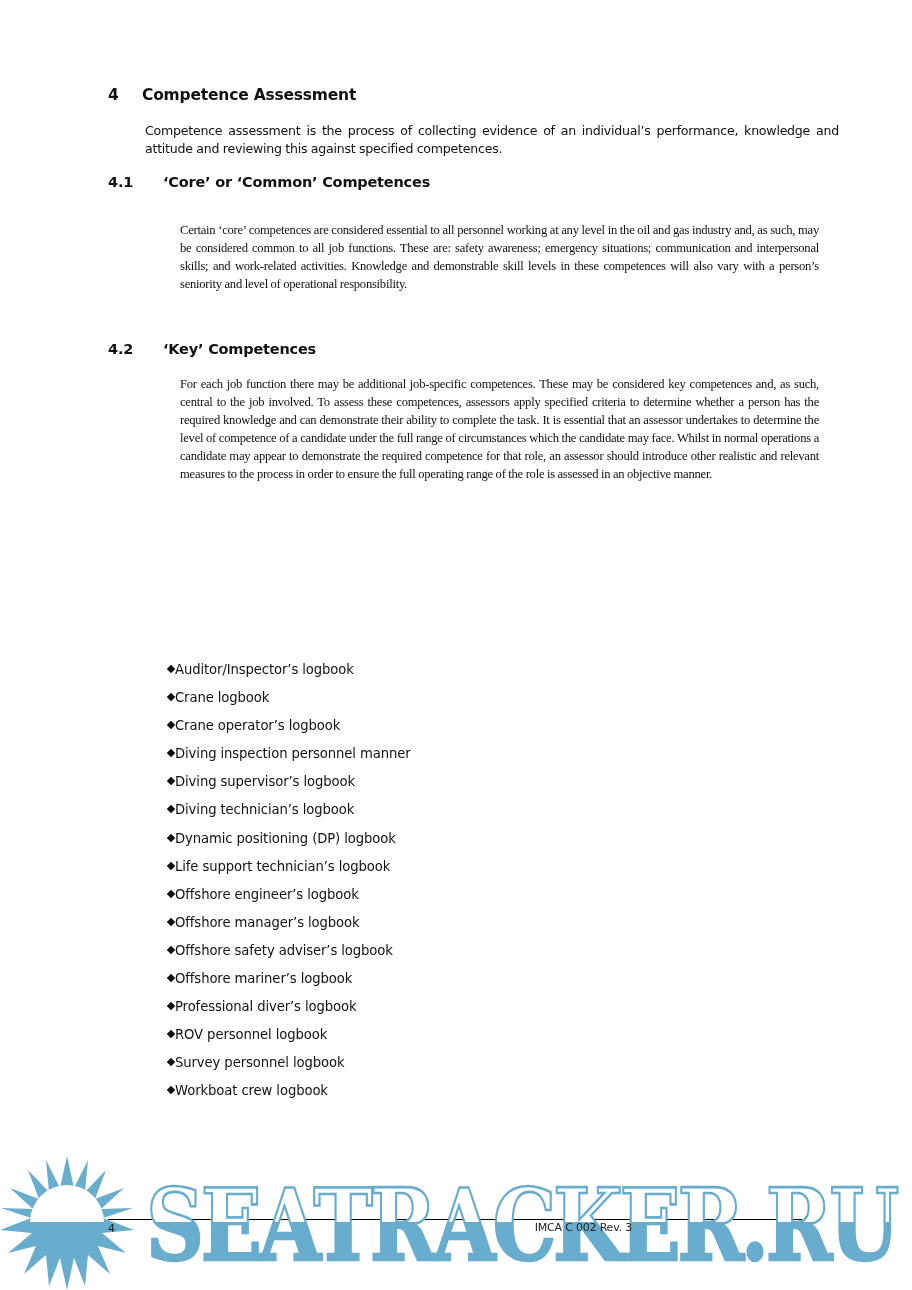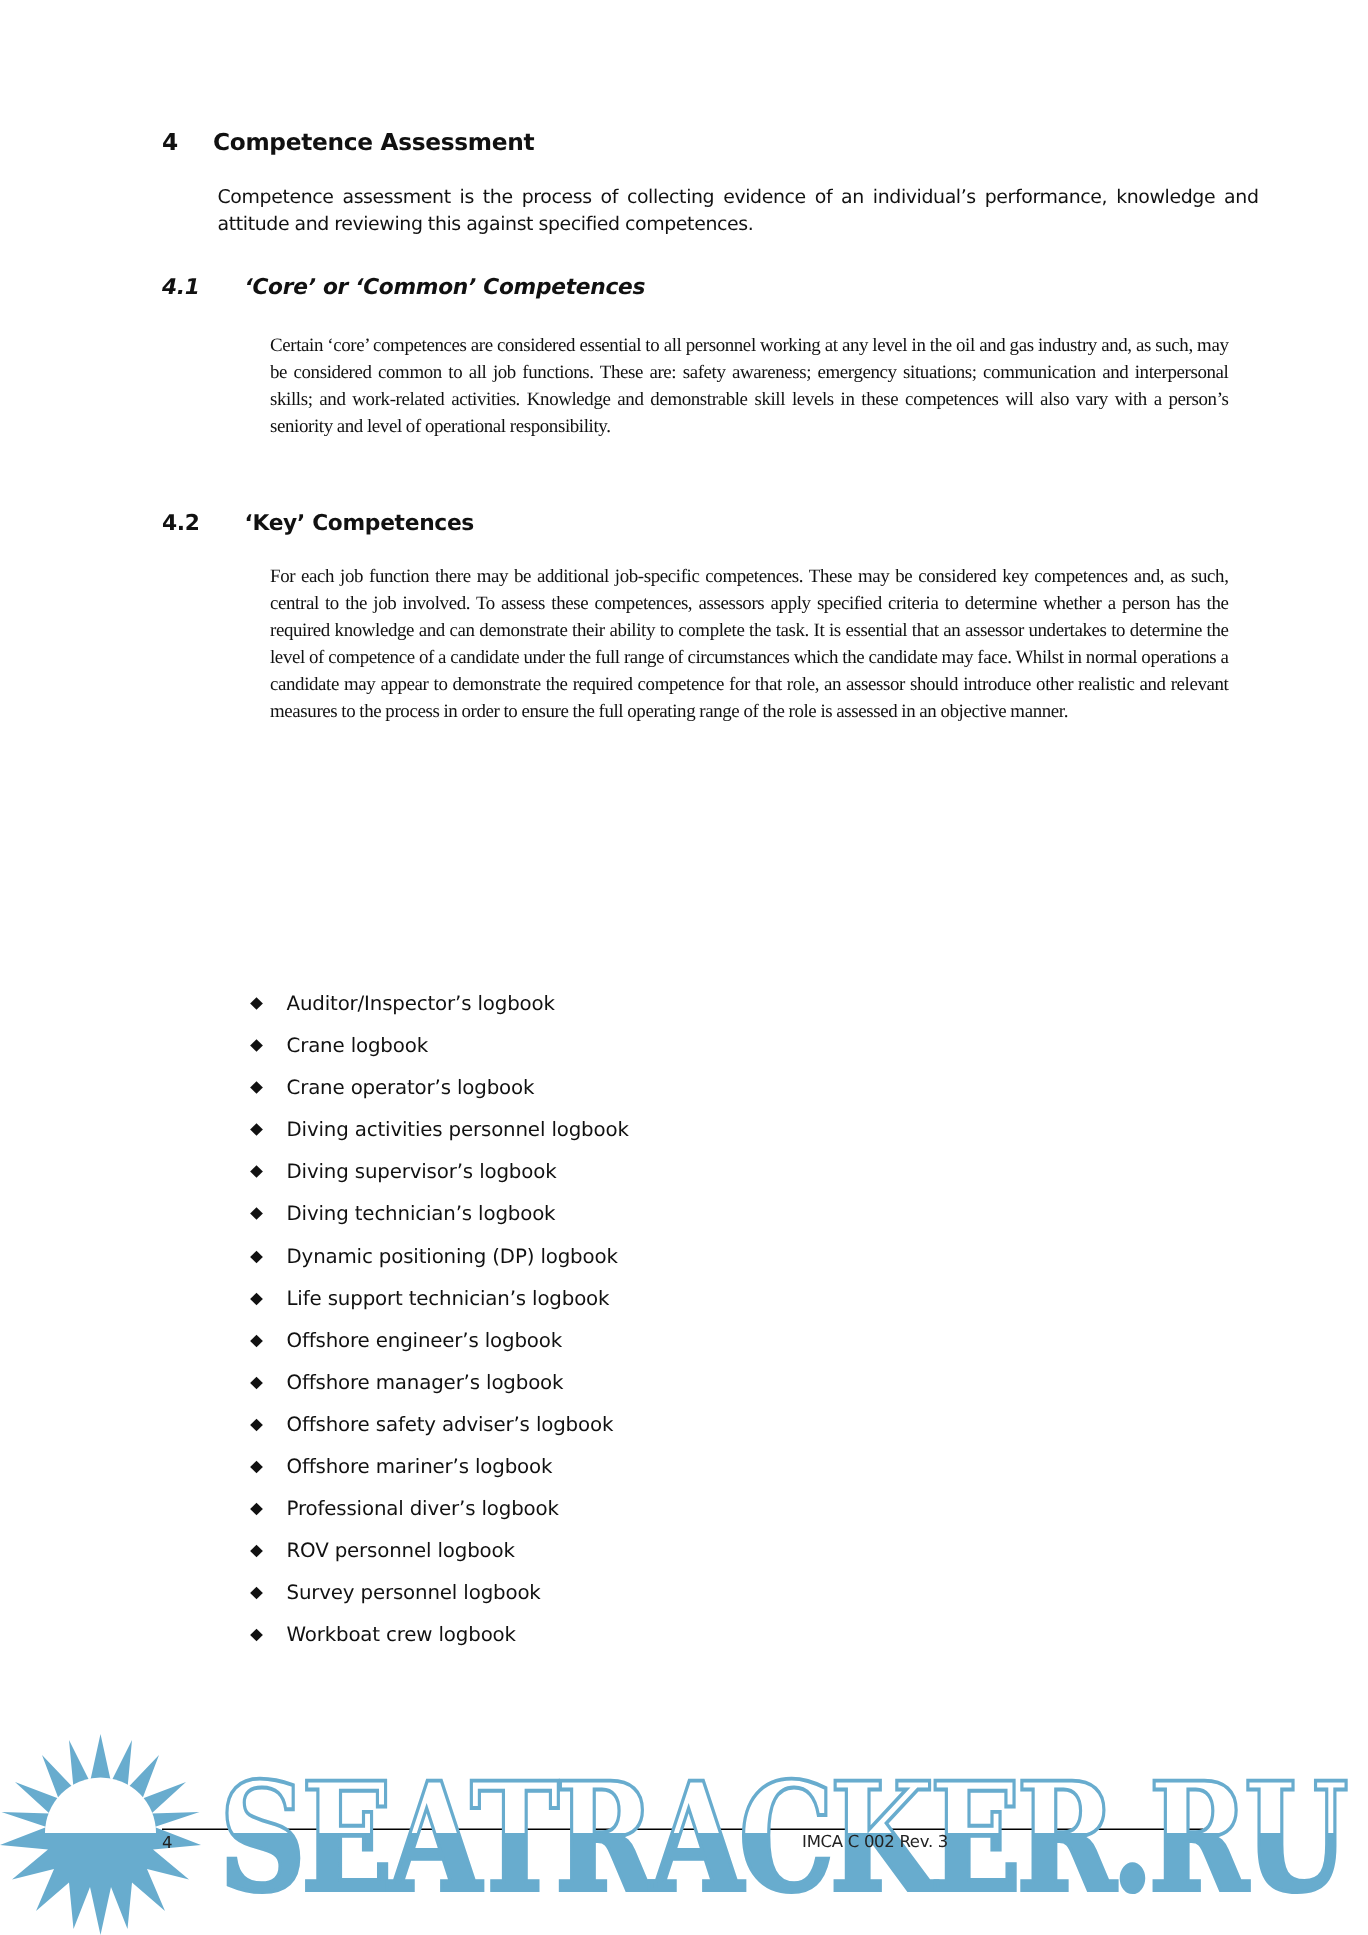--- a/index.html
+++ b/index.html
@@ -31,21 +31,21 @@
     letter-spacing: -0.1px; white-space: nowrap;
   }
   .bullets li .diamond {
     position: absolute; left: 4px; top: 5px; width: 8px; height: 8px;
     font-size: 11px; line-height: 11px;
   }
   .bullets li .diamond::before {
     content: ""; position: absolute; left: 1px; top: 1px; width: 6px; height: 6px;
     background: #111; transform: rotate(45deg);
   }
-  .bullets li .txt { position: absolute; left: 28px; top: 0; }
+  .bullets li .txt { position: absolute; left: 12px; top: 0; }
 
   .footer-line {
     position: absolute; left: 108px; top: 1219px; width: 694px; height: 0;
     border-top: 1px solid #000;
   }
   .footer-page { position: absolute; left: 108px; top: 1222px; font-size: 11px; color: #222; z-index: 3; }
   .footer-doc { position: absolute; right: 110px; top: 1221px; font-size: 11px; color: #222; z-index: 3; letter-spacing: -0.2px; }
 
   .watermark { position: absolute; left: 0; top: 1150px; width: 912px; height: 140px; z-index: 2; pointer-events: none; }
   .watermark-text-svg { position: absolute; left: 0; top: 0; }
@@ -53,21 +53,21 @@
 </head>
 <body>
 
 <div class="page">
 
   <div class="h1">
     <span class="num">4</span><span>Competence Assessment</span>
   </div>
   <div class="para full" style="top:122px;">Competence assessment is the process of collecting evidence of an individual’s performance, knowledge and attitude and reviewing this against specified competences.</div>
 
-  <div class="h2" style="top:184px;font-style:italic;">
+  <div class="h2" style="top:174px;">
     <span class="num">4.1</span><span>‘Core’ or ‘Common’ Competences</span>
   </div>
   <div class="para ind" style="top:221px;">Certain ‘core’ competences are considered essential to all personnel working at any level in the oil and gas industry and, as such, may be considered common to all job functions.  These are:  safety awareness; emergency situations; communication and interpersonal skills; and work-related activities.  Knowledge and demonstrable skill levels in these competences will also vary with a person’s seniority and level of operational responsibility.</div>
 
   <div class="h2" style="top:341px;">
     <span class="num">4.2</span><span>‘Key’ Competences</span>
   </div>
   <div class="para ind" style="top:375px;">For each job function there may be additional job-specific competences.  These may be considered key competences and, as such, central to the job involved.  To assess these competences, assessors apply specified criteria to determine whether a person has the required knowledge and can demonstrate their ability to complete the task.  It is essential that an assessor undertakes to determine the level of competence of a candidate under the full range of circumstances which the candidate may face.  Whilst in normal operations a candidate may appear to demonstrate the required competence for that role, an assessor should introduce other realistic and relevant measures to the process in order to ensure the full operating range of the role is assessed in an objective manner.</div>
 
 
@@ -79,21 +79,21 @@
     <li>
         <span class="diamond"></span>
         <span class="txt">Crane logbook</span>
       </li>
     <li>
         <span class="diamond"></span>
         <span class="txt">Crane operator’s logbook</span>
       </li>
     <li>
         <span class="diamond"></span>
-        <span class="txt">Diving activities personnel logbook</span>
+        <span class="txt">Diving inspection personnel manner</span>
       </li>
     <li>
         <span class="diamond"></span>
         <span class="txt">Diving supervisor’s logbook</span>
       </li>
     <li>
         <span class="diamond"></span>
         <span class="txt">Diving technician’s logbook</span>
       </li>
     <li>

